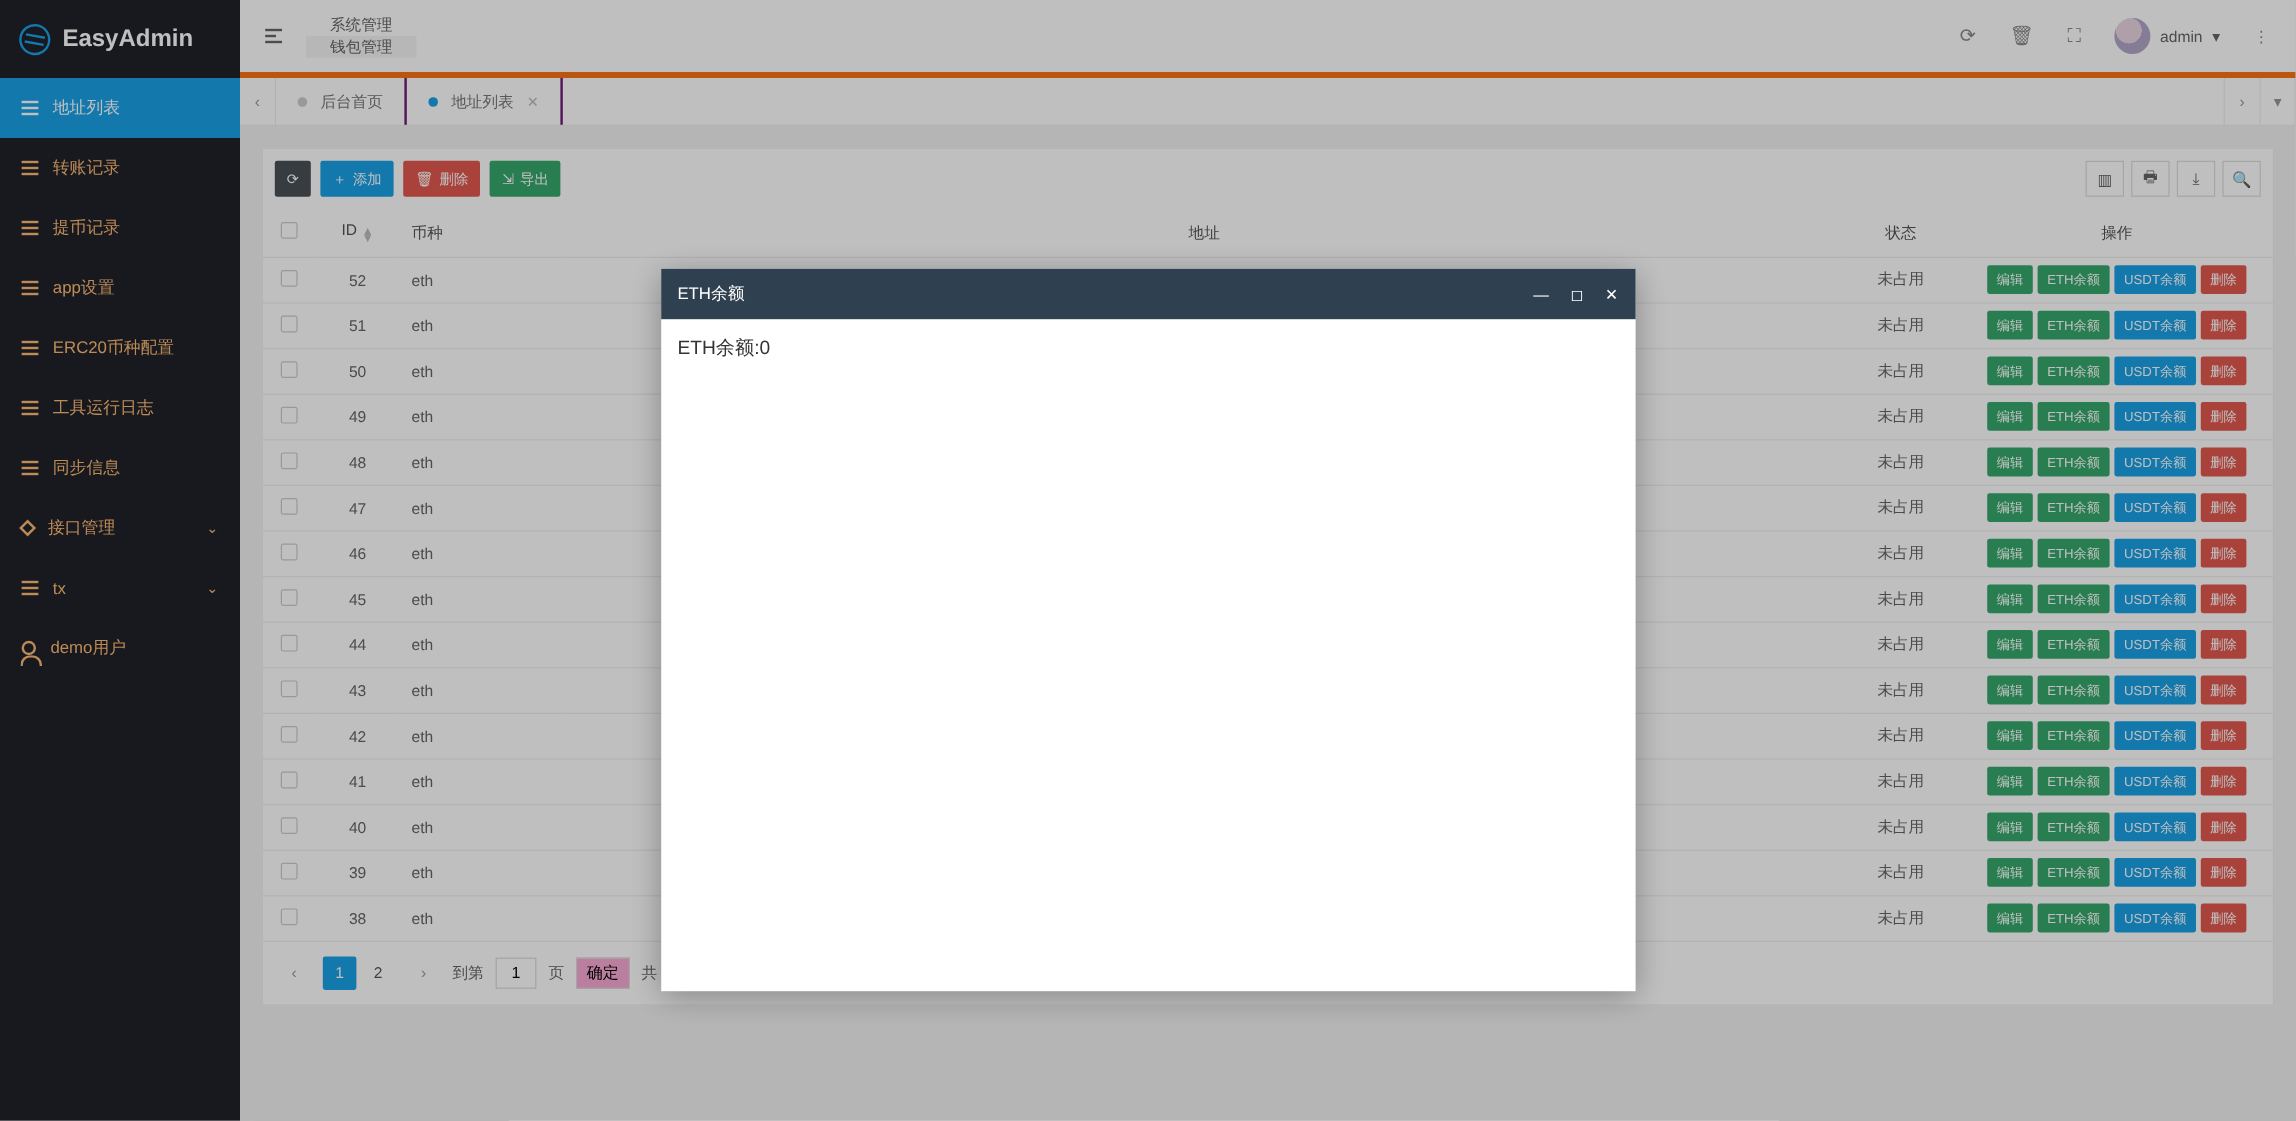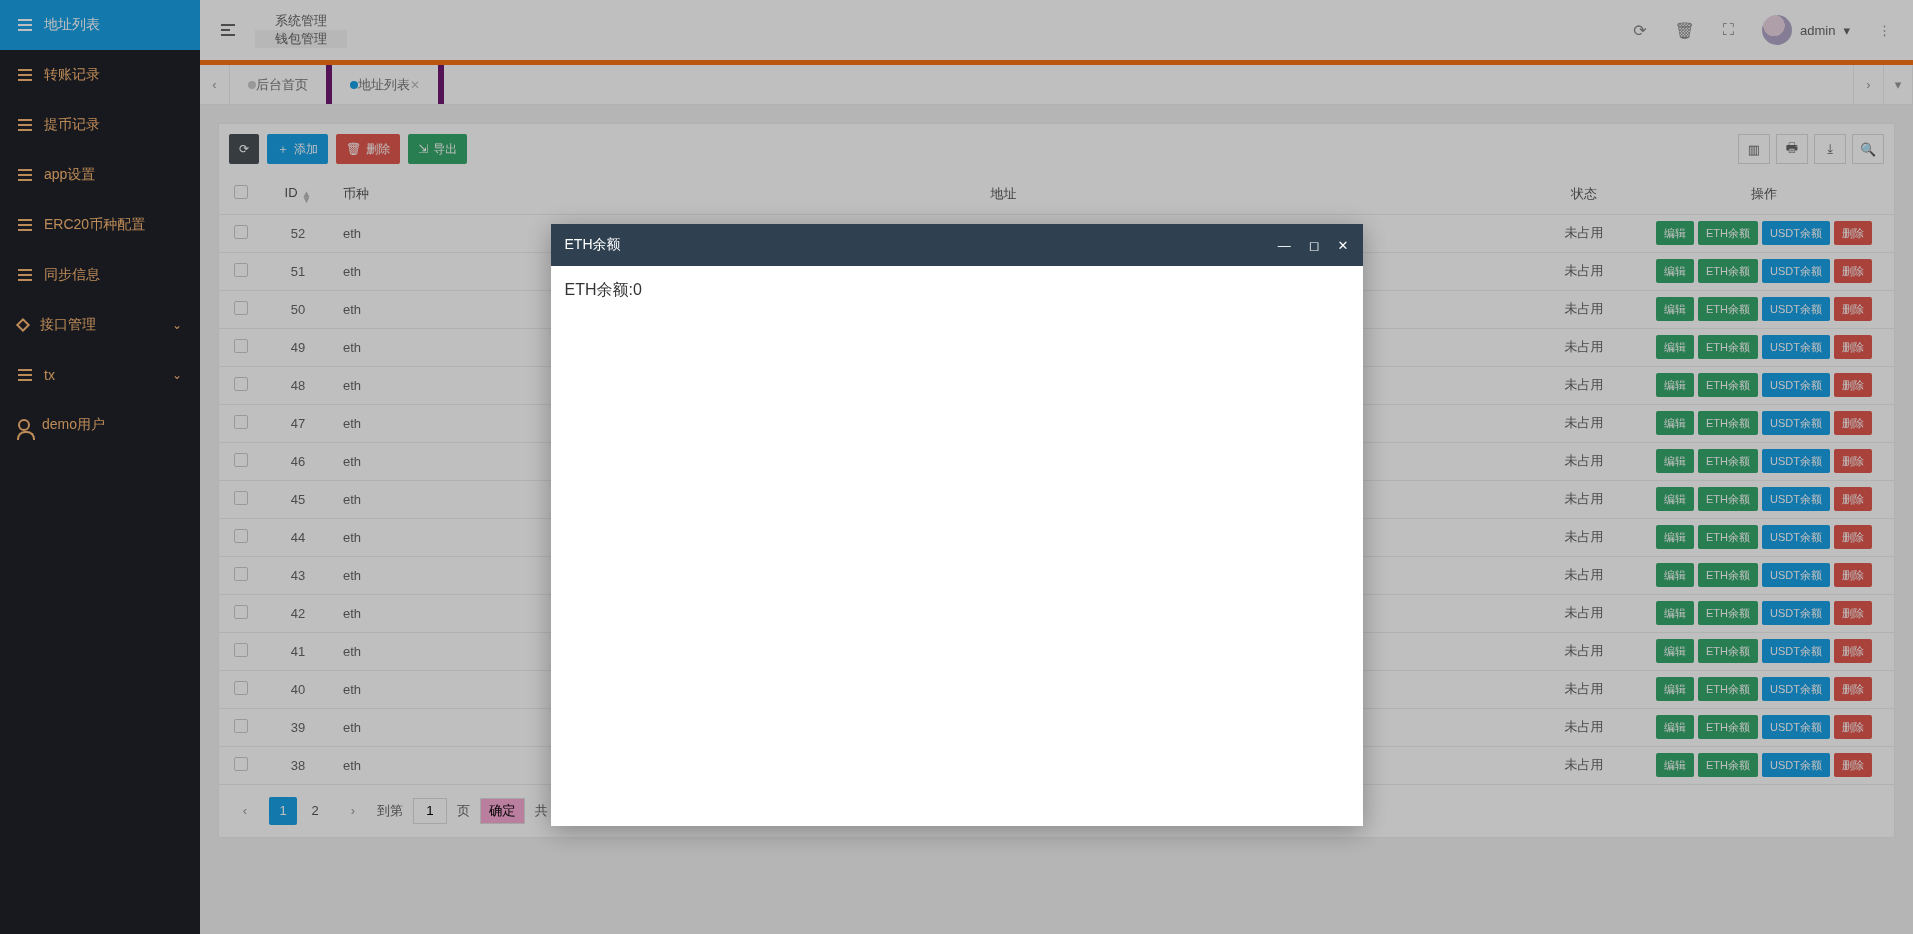--- a/index.html
+++ b/index.html
@@ -32,21 +32,21 @@
   .topbar-right .ico{ cursor:pointer; font-size:16px;}
   .avatar{ width:30px; height:30px; border-radius:50%; background:radial-gradient(circle at 40% 35%, #e8d4e0 0 40%, #b0a7c7 41% 100%);}
   .user-block{display:flex;align-items:center;gap:8px;color:#666;cursor:pointer;}
   .dots{cursor:pointer;letter-spacing:2px;}
 
   
   .tabbar{ height:40px; background:#fff; border-bottom:1px solid #eee; display:flex; align-items:center; position:relative;}
   .tabbar .nav-arrow{ width:30px; display:flex; align-items:center; justify-content:center; color:#999; cursor:pointer; border-right:1px solid #eee; height:100%;}
   .tabbar .nav-arrow.right{border-right:none;border-left:1px solid #eee; margin-left:auto;}
   .tabbar .nav-arrow.menu{border-left:1px solid #eee;}
-  .tab{ height:100%; display:flex; align-items:center; padding:0 18px; gap:0; cursor:pointer; border-right:6px solid #701a75; color:#777;}
+  .tab{ height:100%; display:flex; align-items:center; padding:0 18px; gap:11px; cursor:pointer; border-right:2px solid #701a75; color:#777;}
   .tab .dot{width:8px;height:8px;border-radius:50%;background:#ccc;}
   .tab.active .dot{background:#1aa1e6;}
   .tab .close{font-size:12px;color:#bbb;}
 
   
   .content{ flex:1; padding:18px; overflow:auto;}
   .panel{ background:#fff; border:1px solid #eee;}
   .toolbar{ padding:10px; display:flex; align-items:center; gap:8px;}
   .btn{ display:inline-flex; align-items:center; gap:5px; height:30px; padding:0 10px; border-radius:2px; color:#fff; cursor:pointer; font-size:12px;}
   .btn-dark{background:#4a5056;} .btn-blue{background:#1aa1e6;} .btn-red{background:#e1594f;} .btn-green{background:#37a96d;}
@@ -82,20 +82,24 @@
   .modal-title{ height:42px; background:#2f4050; color:#fff; display:flex; align-items:center; padding:0 14px; font-size:14px;}
   .modal-title .win-icons{ margin-left:auto; display:flex; gap:18px; font-size:13px; cursor:pointer;}
   .modal-body{ padding:14px; font-size:16px; color:#333; height:560px;}
 </style>
 </head>
 <body>
 
 <div class="app">
 
   <div class="sidebar">
+    <div class="logo">
+      <span class="logo-icon"></span>
+      <span>EasyAdmin</span>
+    </div>
     <div id="side-items">
         <div class="side-item active">
           <span class="bars-icon">
             <span></span>
             <span></span>
             <span></span>
           </span>
           <span>地址列表</span>
         </div>
         <div class="side-item">
@@ -122,20 +126,28 @@
           </span>
           <span>app设置</span>
         </div>
         <div class="side-item">
           <span class="bars-icon">
             <span></span>
             <span></span>
             <span></span>
           </span>
           <span>ERC20币种配置</span>
+        </div>
+        <div class="side-item">
+          <span class="bars-icon">
+            <span></span>
+            <span></span>
+            <span></span>
+          </span>
+          <span>工具运行日志</span>
         </div>
         <div class="side-item">
           <span class="bars-icon">
             <span></span>
             <span></span>
             <span></span>
           </span>
           <span>同步信息</span>
         </div>
         <div class="side-item">

